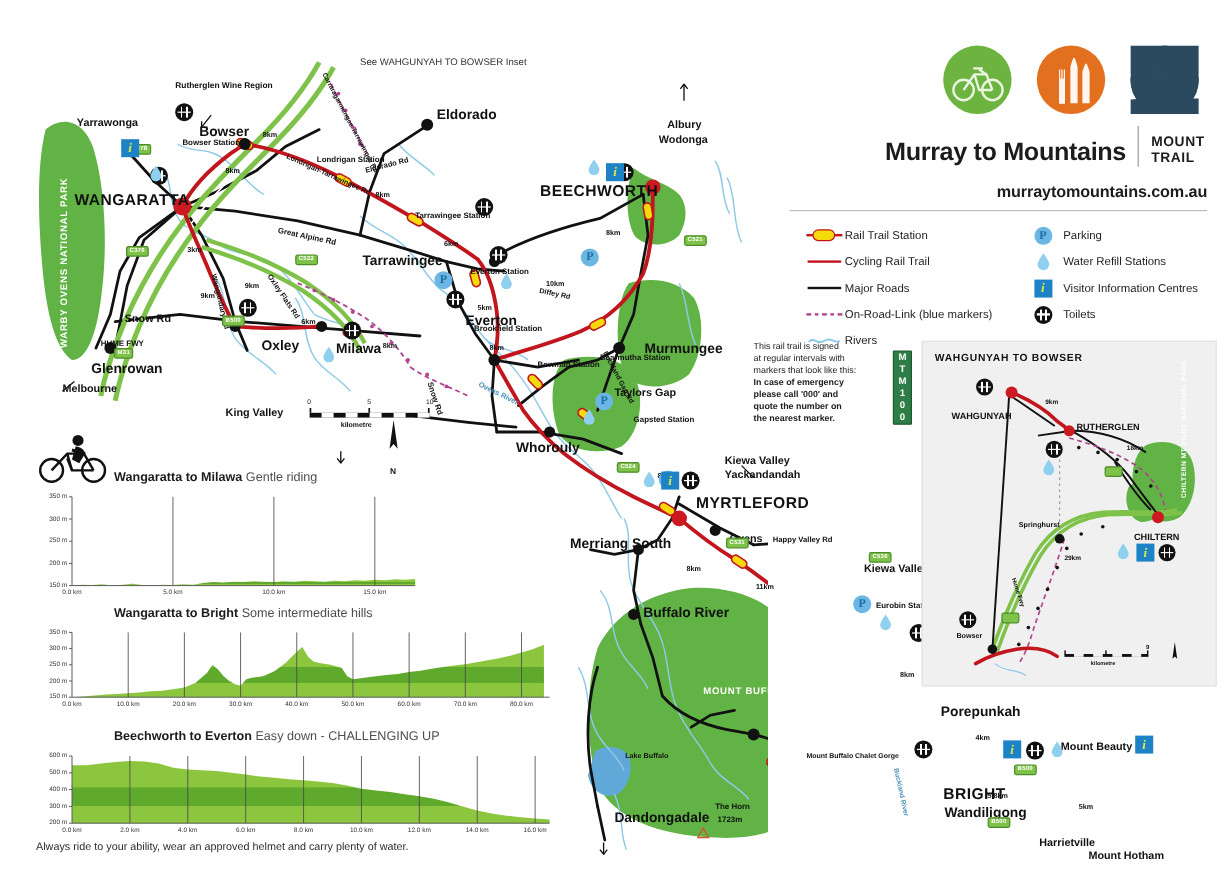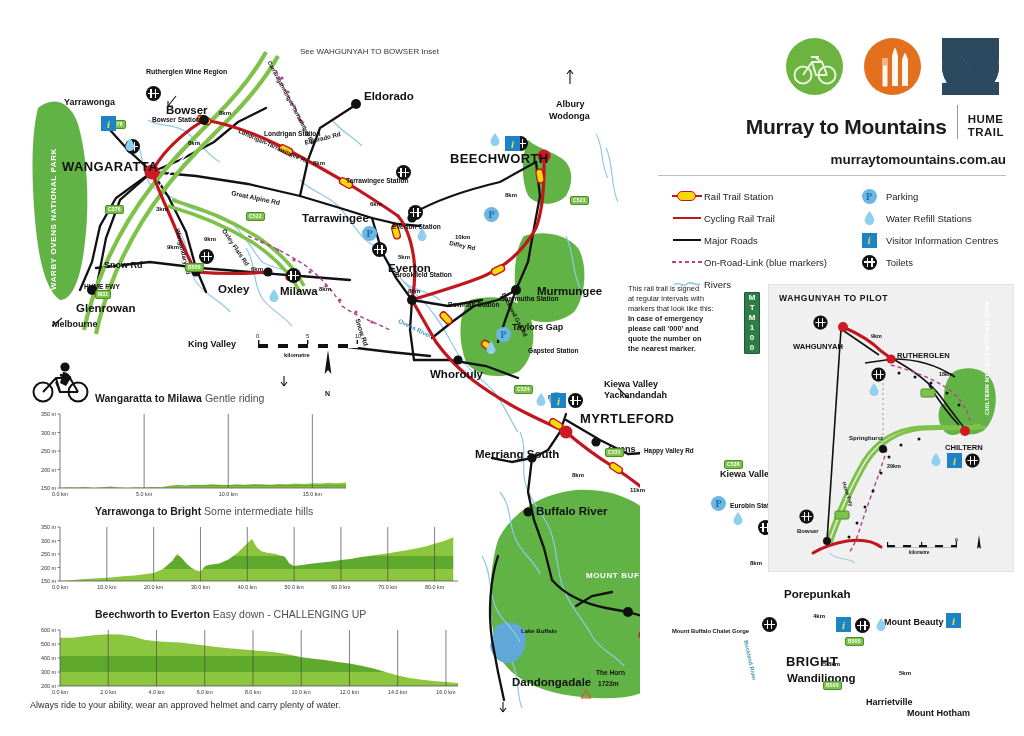--- a/index.html
+++ b/index.html
@@ -615,21 +615,21 @@
           <path d="M0,24 C8,16 14,12 19,18 L29,32 L39,16 C45,10 51,16 57,24 L57,0 L0,0 Z" fill="#2b4a60"></path>
           <path d="M22,38 C26,34 30,38 27,43 C25,47 30,48 34,45 L40,44 L57,44 L57,57 L0,57 L0,45 L12,44 Z" fill="#2b4a60"></path>
         </svg>
       </div>
     </div>
 
     <div id="brand-title">
       <div id="brand-name">Murray to Mountains</div>
       <div id="brand-rule"></div>
       <div id="brand-sub">
-        <div>HUME</div>
+        <div>MOUNT</div>
         <div>TRAIL</div>
       </div>
     </div>
     <div id="brand-url">murraytomountains.com.au</div>
     <div id="brand-hr"></div>
 
     <div id="legend">
       <div class="legend-col" id="legend-left">
         <div class="legend-row">
           <span class="legend-key">
@@ -716,21 +716,21 @@
       <div style="font-weight:bold;">please call '000' and</div>
       <div style="font-weight:bold;">quote the number on</div>
       <div style="font-weight:bold;">the nearest marker.</div>
     </div>
     <div id="mtm-post" style="left:116px;top:8px;">
       <span class="t">MTM100</span>
     </div>
   </div>
 
   <div id="inset">
-    <div id="inset-title">WAHGUNYAH TO PILOT</div>
+    <div id="inset-title">WAHGUNYAH TO BOWSER</div>
     <svg width="246" height="288" viewBox="0 0 246 288" style="position:absolute;left:0;top:0;">
 
       <path d="M186,86 C200,80 218,84 224,98 C230,114 226,136 214,146 C200,154 184,148 178,134
                C172,116 174,94 186,86 Z" fill="#62b345"></path>
       <path d="M172,120 C182,114 196,118 200,130 C202,142 194,150 182,150 C172,148 166,132 172,120 Z" fill="#62b345"></path>
 
       <g fill="none" stroke="#7ec24a" stroke-width="3">
         <path d="M58,256 C68,228 80,200 94,176 C108,154 128,144 150,142 C176,140 196,144 212,140"></path>
         <path d="M62,258 C72,230 84,202 98,178 C112,156 132,146 154,144 C180,142 200,146 216,142"></path>
       </g>
@@ -855,21 +855,21 @@
         <path d="M30,4 L30,78 L316,78" fill="none" stroke="#555" stroke-width="0.8"></path>
         <line x1="27.5" x2="30" y1="78" y2="78" stroke="#555" stroke-width="0.8"></line>
         <line x1="27.5" x2="30" y1="59.5" y2="59.5" stroke="#555" stroke-width="0.8"></line>
         <line x1="27.5" x2="30" y1="41" y2="41" stroke="#555" stroke-width="0.8"></line>
         <line x1="27.5" x2="30" y1="22.5" y2="22.5" stroke="#555" stroke-width="0.8"></line>
         <line x1="27.5" x2="30" y1="4" y2="4" stroke="#555" stroke-width="0.8"></line>
       </svg><div class="ax-lbl" style="left: 0px; top: 75px; width: 26px; text-align: right;">150 m</div><div class="ax-lbl" style="left: 0px; top: 56.5px; width: 26px; text-align: right;">200 m</div><div class="ax-lbl" style="left: 0px; top: 38px; width: 26px; text-align: right;">250 m</div><div class="ax-lbl" style="left: 0px; top: 19.5px; width: 26px; text-align: right;">300 m</div><div class="ax-lbl" style="left: 0px; top: 1px; width: 26px; text-align: right;">350 m</div><div class="ax-lbl" style="left: 17px; top: 81px; width: 26px; text-align: center;">0.0 km</div><div class="ax-lbl" style="left: 101.118px; top: 81px; width: 26px; text-align: center;">5.0 km</div><div class="ax-lbl" style="left: 185.235px; top: 81px; width: 26px; text-align: center;">10.0 km</div><div class="ax-lbl" style="left: 269.353px; top: 81px; width: 26px; text-align: center;">15.0 km</div></div>
 
   <div class="chart-block" id="chart-1" style="left:95px;top:505px;">
     <div class="chart-title">
-      <b>Yarrawonga to Bright</b>
+      <b>Wangaratta to Bright</b>
       <span>Some intermediate hills</span>
     </div>
   </div>
   <div class="chart-canvas" id="canvas-1" style="position:absolute;left:30px;top:523px;width:432px;height:60px;"><svg width="432" height="60" viewBox="0 0 432 60">
         <defs>
           <linearGradient id="eg1" x1="0" y1="0" x2="0" y2="1">
             <stop offset="0" stop-color="#8cc63f"></stop>
             <stop offset="0.42" stop-color="#8cc63f"></stop>
             <stop offset="0.43" stop-color="#5fa92c"></stop>
             <stop offset="0.72" stop-color="#5fa92c"></stop>

